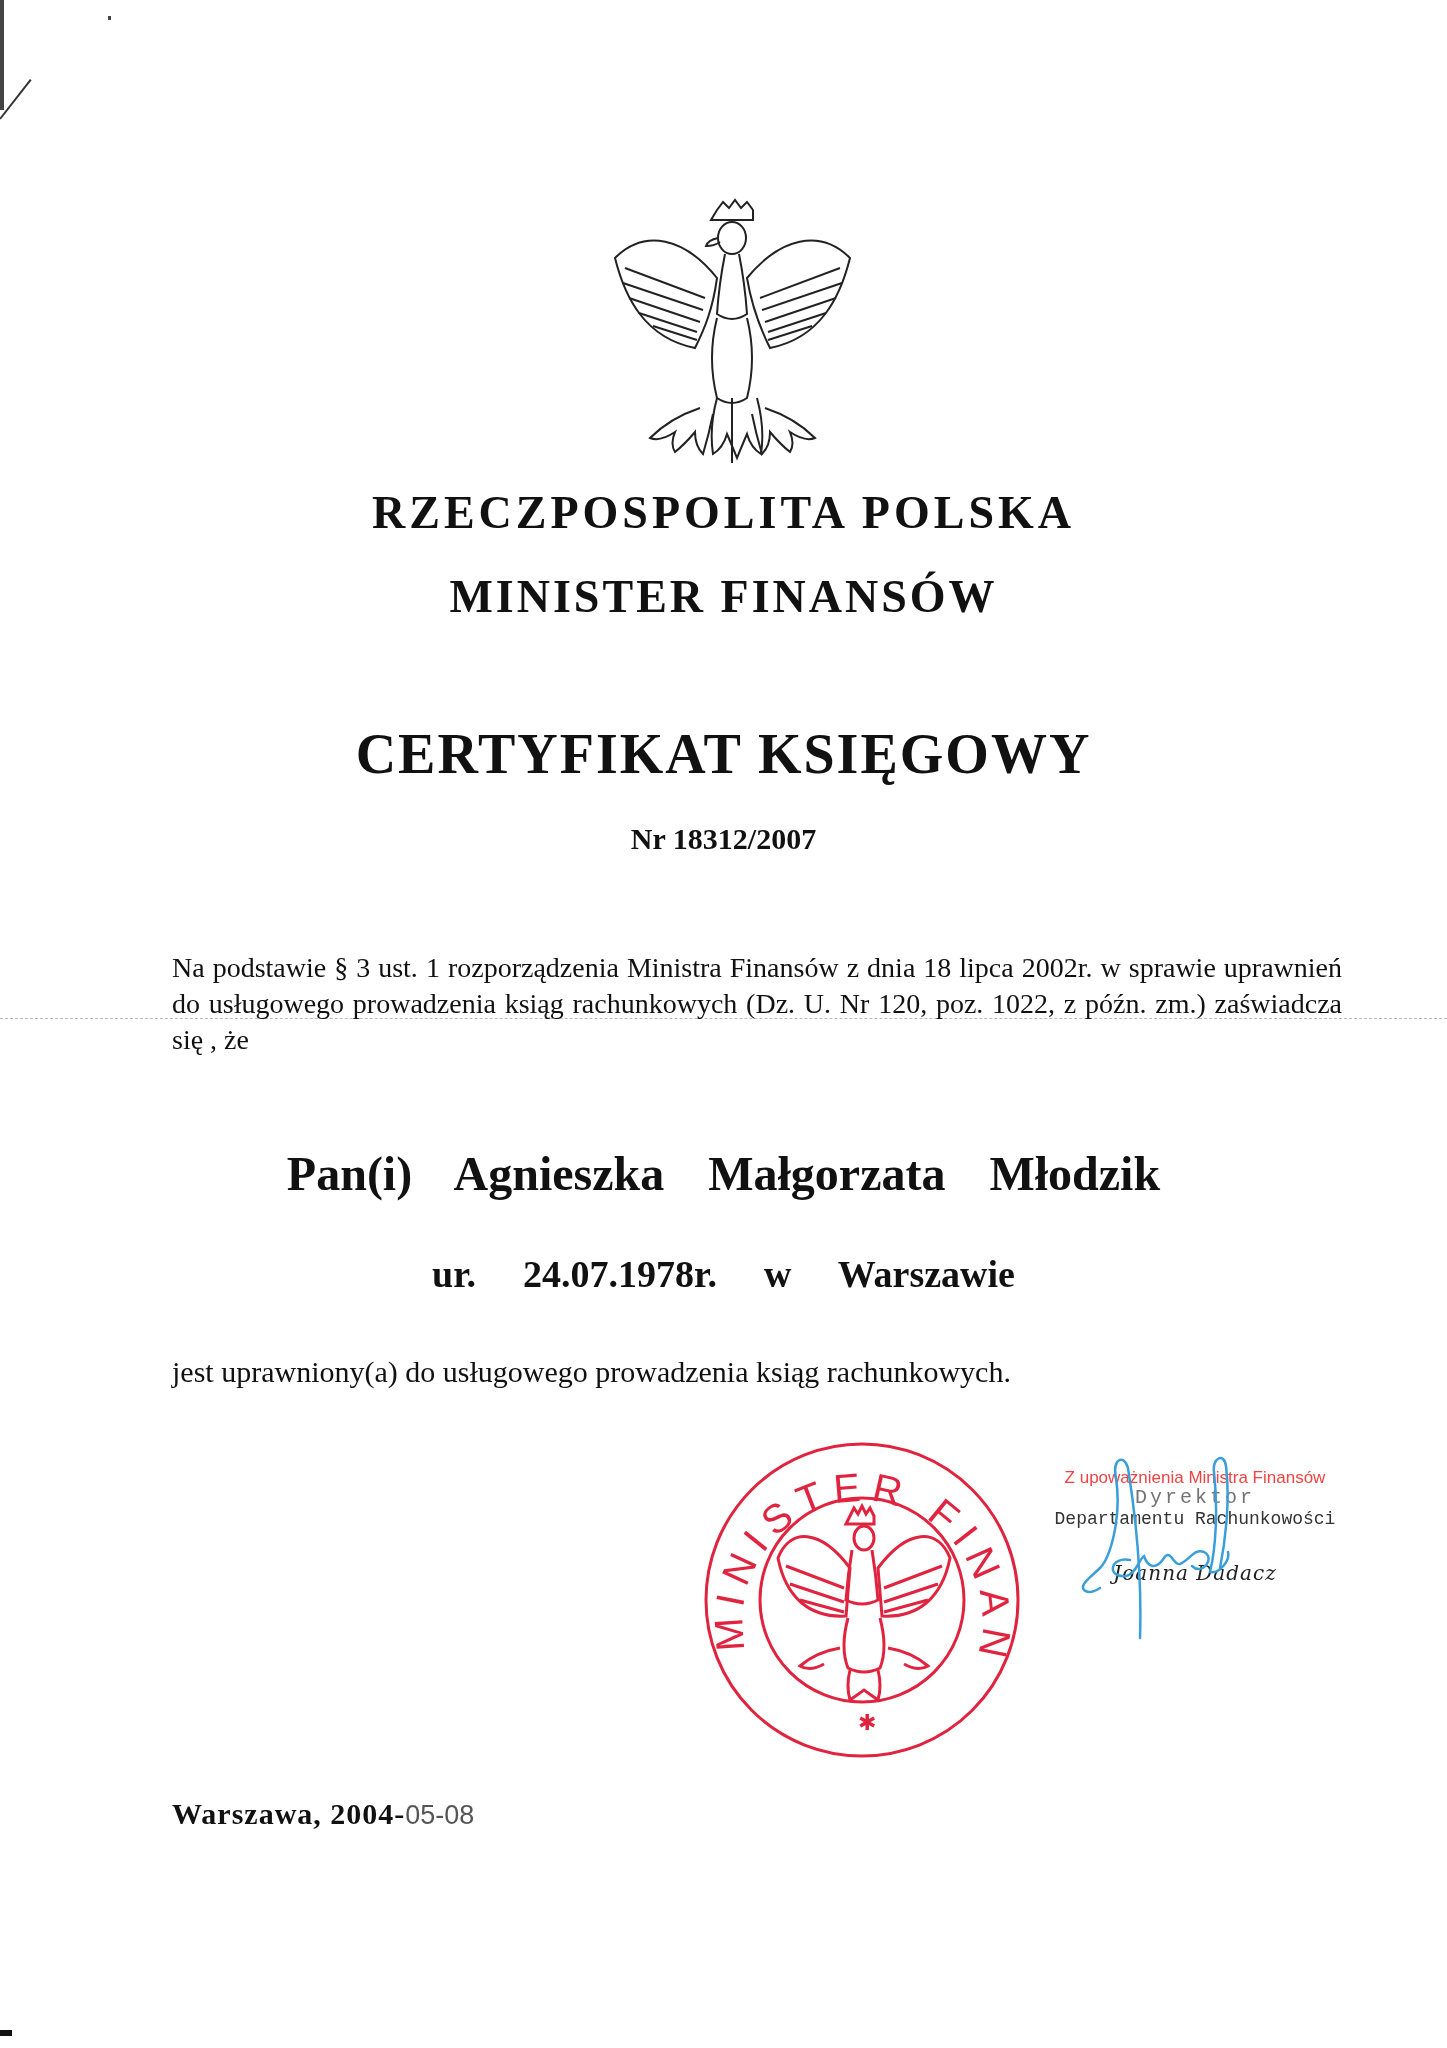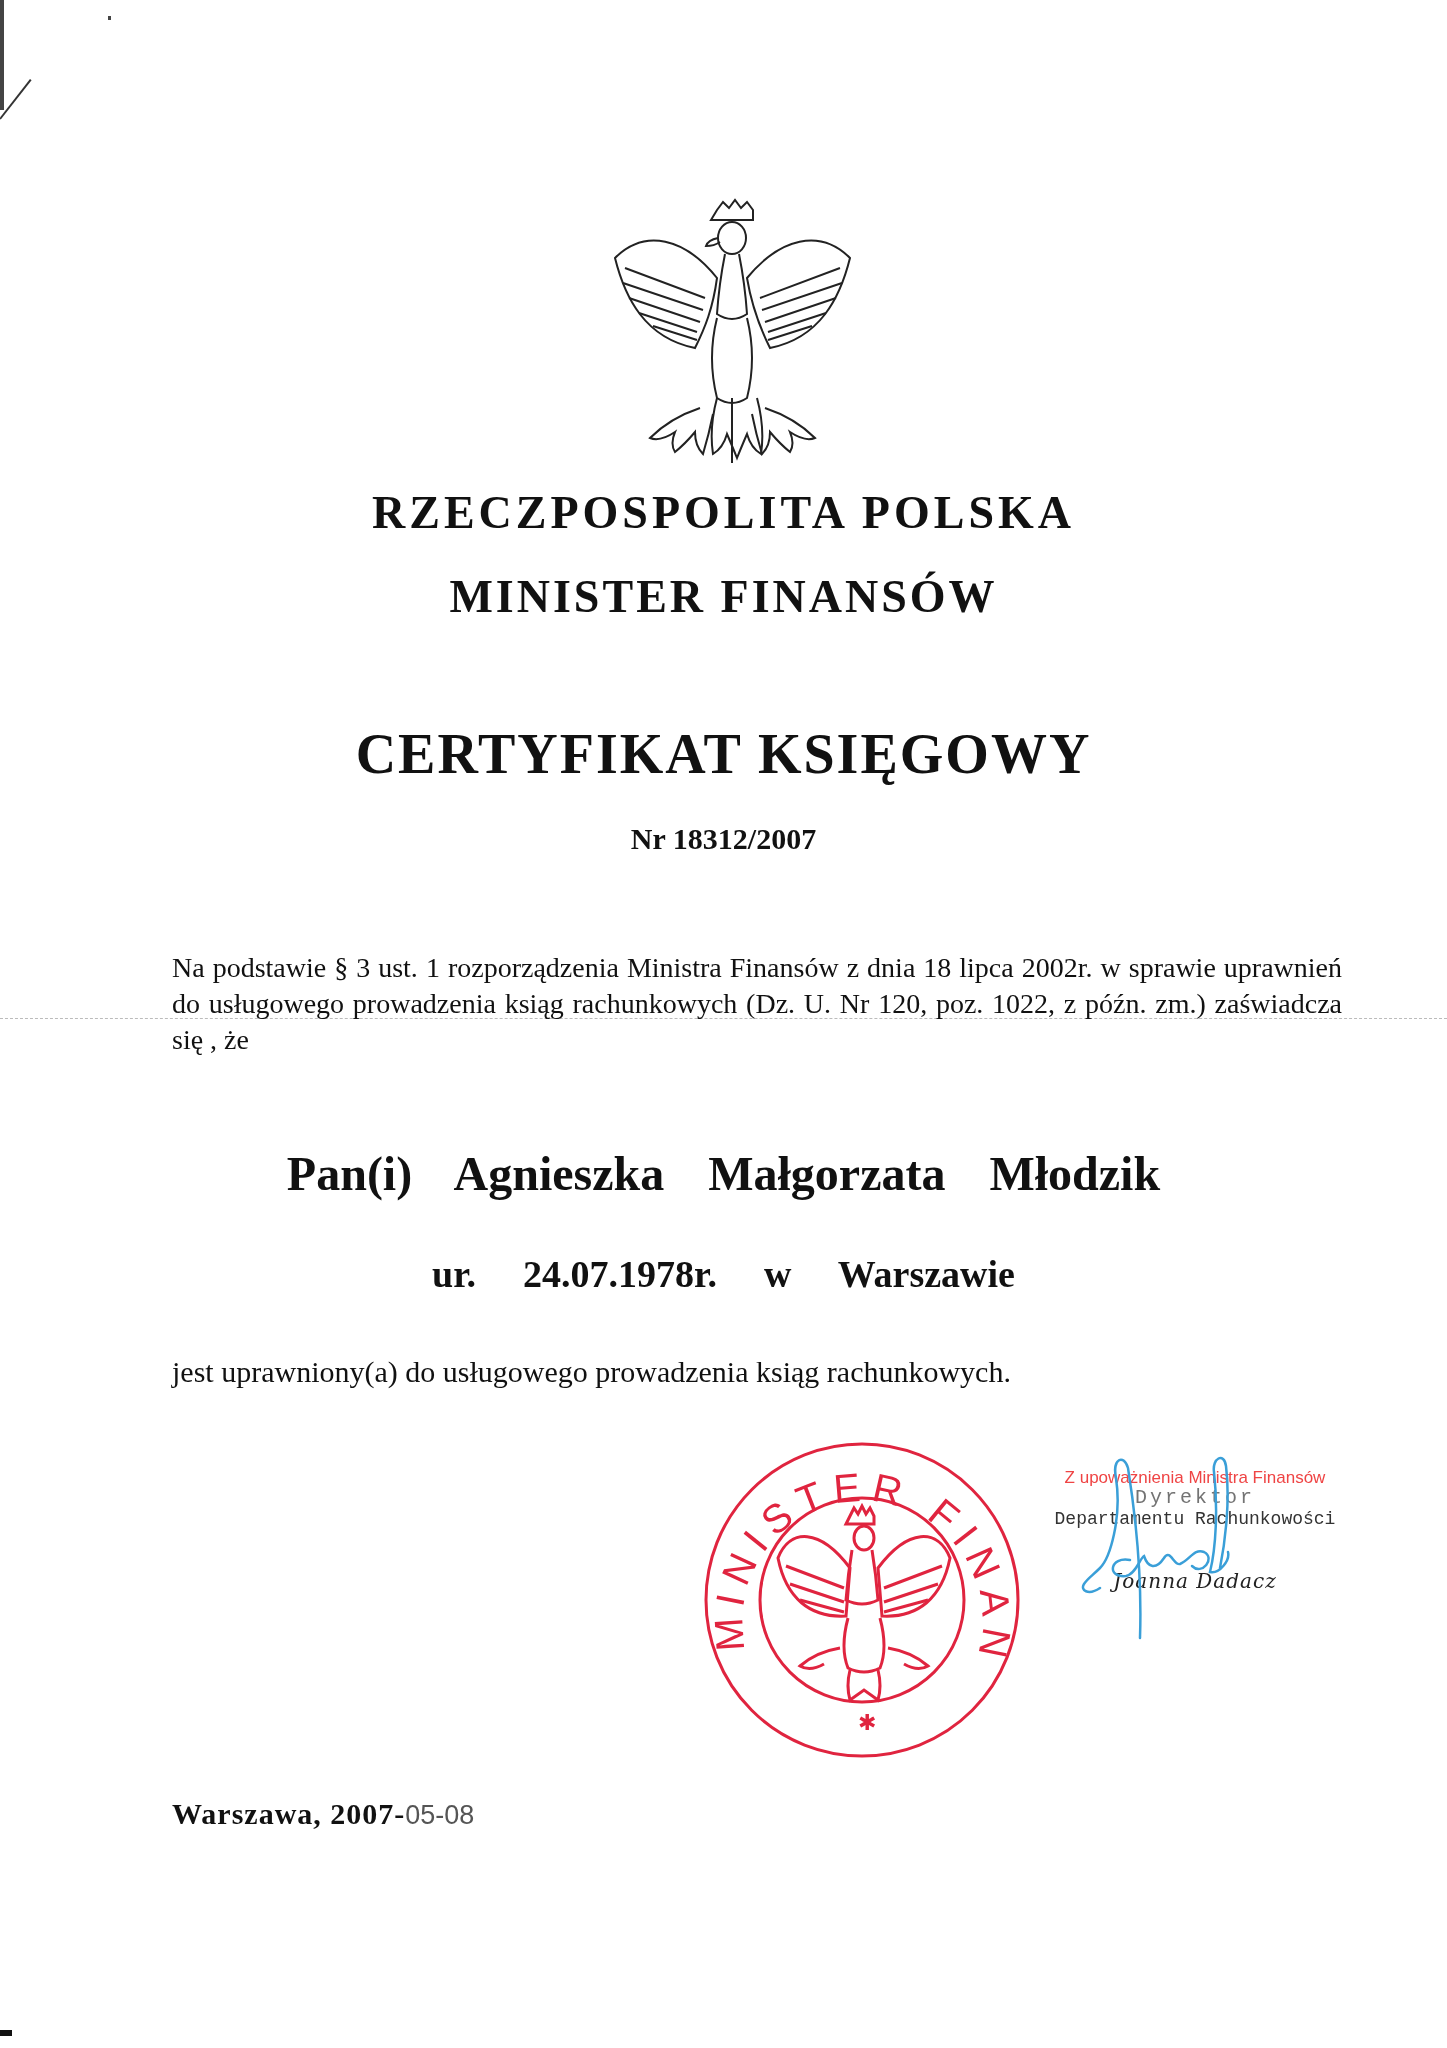--- a/index.html
+++ b/index.html
@@ -16,21 +16,21 @@
   .h-number{top:822px;font-size:30px;font-weight:bold;}
   .para{position:absolute;left:172px;width:1170px;font-size:28px;line-height:36px;top:950px;text-align:justify;}
   .name{top:1146px;font-size:48px;font-weight:bold;word-spacing:10px;left:0;}
   .birth{top:1252px;font-size:38px;font-weight:bold;word-spacing:14px;}
   .para2{position:absolute;left:172px;top:1355px;font-size:30px;}
   .stamp{position:absolute;left:700px;top:1438px;width:325px;height:325px;}
   .sign-block{position:absolute;left:1030px;top:1468px;width:330px;text-align:center;}
   .sign-line1{font-family:"Liberation Sans","DejaVu Sans",sans-serif;font-size:17px;color:#ef4444;}
   .sign-line2{font-family:"Liberation Mono","DejaVu Sans Mono",monospace;font-size:20px;letter-spacing:3px;color:#737373;margin-top:-2px;}
   .sign-line3{font-family:"Liberation Mono","DejaVu Sans Mono",monospace;font-size:18px;color:#333;}
-  .sign-name{font-family:"DejaVu Serif",serif;font-style:italic;font-size:20px;color:#222;margin-top:40px;letter-spacing:1px;}
+  .sign-name{font-family:"DejaVu Serif",serif;font-style:italic;font-size:20px;color:#222;margin-top:32px;letter-spacing:1px;}
   .signature{position:absolute;left:1070px;top:1448px;width:220px;height:200px;}
   .place-date{position:absolute;left:172px;top:1797px;font-size:30px;font-weight:bold;letter-spacing:1px;}
   .hand-date{font-family:Liberation Sans, sans-serif;font-weight:normal;font-size:27px;color:#555;letter-spacing:0;}
   .dot{position:absolute;left:108px;top:16px;width:3px;height:4px;background:#444;}
 </style>
 </head>
 <body>
 
 <div class="dot"></div>
 <div class="scan-mark-top"></div>
@@ -101,14 +101,14 @@
 
 <svg class="signature" viewBox="0 0 220 200">
   <g fill="none" stroke="#3a9fd8" stroke-width="2.5" stroke-linecap="round">
     <path d="M70 190 C72 130 66 70 58 20 C54 6 42 10 46 30 C52 70 40 110 30 120 C22 128 18 130 14 136 C10 142 18 148 30 140"></path>
     <path d="M60 112 C40 108 36 130 56 128 C66 126 70 110 74 108 C78 120 86 122 94 110 C100 100 104 118 110 116 C120 112 124 100 134 104 C146 110 132 128 122 118"></path>
     <path d="M150 120 C156 90 160 50 156 18 C154 4 142 10 144 24 C148 60 146 100 140 124 C150 126 160 112 158 104"></path>
   </g>
 </svg>
 
 <div class="place-date">
-  <span>Warszawa, 2007-</span><span class="hand-date">05-08</span>
+  <span>Warszawa, 2004-</span><span class="hand-date">05-08</span>
 </div>
 
 </body></html>

